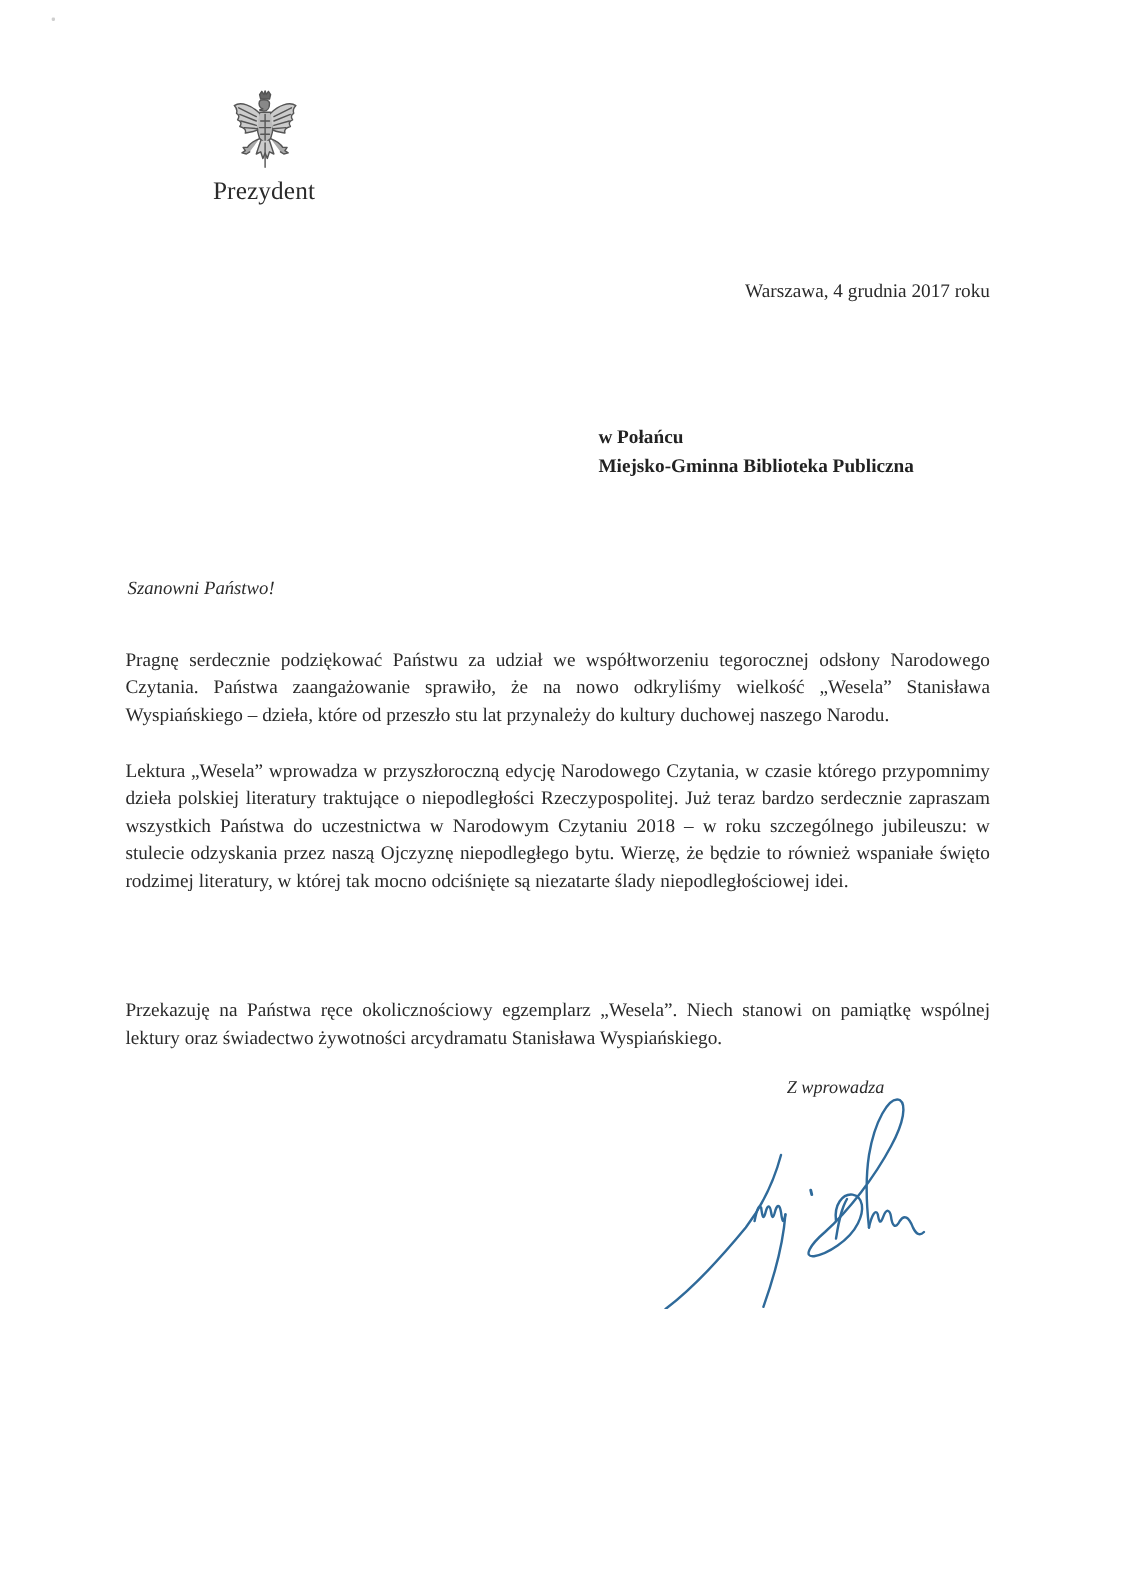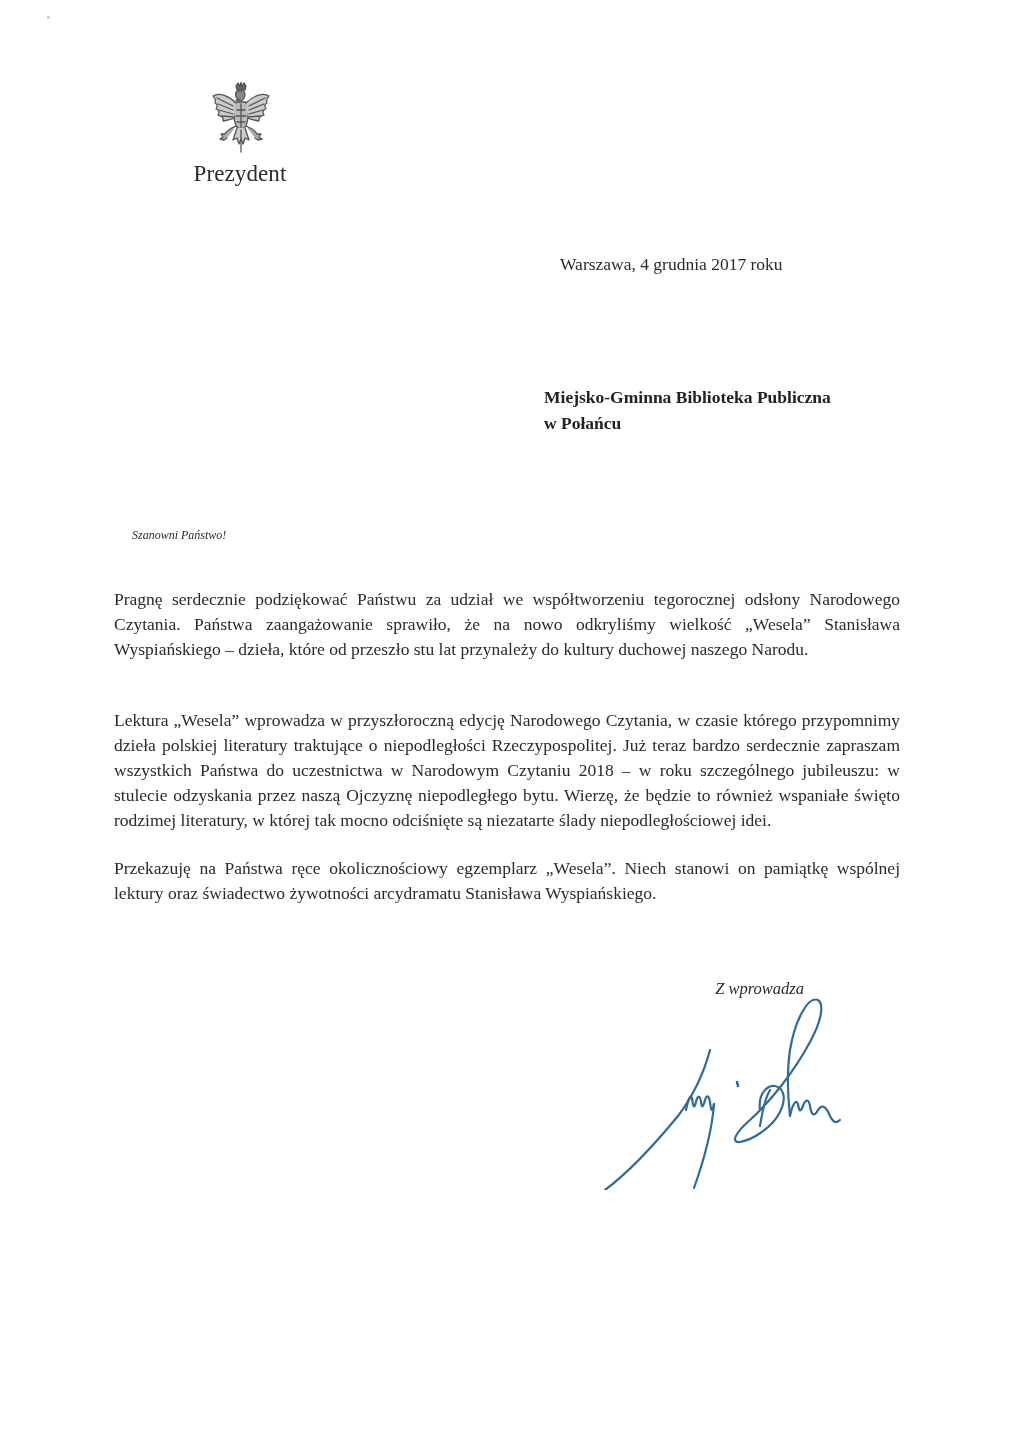--- a/index.html
+++ b/index.html
@@ -49,55 +49,55 @@
     }
     .letterhead .line2 {
       text-align: right;
       padding-right: 12px;
     }
     .date {
       position: absolute;
       left: 560px;
       top: 253px;
       width: 340px;
-      text-align: left;
+      text-align: right;
       font-size: 17.5px;
       line-height: 22px;
     }
     .addressee {
       position: absolute;
       left: 544px;
       top: 384px;
       width: 380px;
       font-weight: bold;
       font-size: 17.5px;
       line-height: 26px;
       color: #222;
     }
     .salutation {
       position: absolute;
-      left: 132px;
+      left: 116px;
       top: 524px;
       font-style: italic;
-      font-size: 12px;
+      font-size: 17px;
       line-height: 22px;
     }
     .body-text {
       position: absolute;
       left: 114px;
       width: 786px;
       font-size: 17.5px;
       line-height: 25px;
       text-align: justify;
       text-align-last: left;
       hyphens: none;
     }
     .p1 { top: 587px; }
-    .p2 { top: 708px; }
-    .p3 { top: 856px; }
+    .p2 { top: 688px; }
+    .p3 { top: 906px; }
     .closing {
       position: absolute;
       left: 650px;
       top: 978px;
       width: 154px;
       text-align: right;
       font-style: italic;
       font-size: 16.5px;
       line-height: 22px;
     }
@@ -146,22 +146,22 @@
     </g>
   </svg>
 
   <div class="letterhead">
     <div>Prezydent</div>
   </div>
 
   <div class="date">Warszawa, 4 grudnia 2017 roku</div>
 
   <div class="addressee">
+    <div>w Połańcu</div>
     <div>Miejsko-Gminna Biblioteka Publiczna</div>
-    <div>w Połańcu</div>
   </div>
 
   <div class="salutation">Szanowni Państwo!</div>
 
   <p class="body-text p1" style="margin:0">Pragnę serdecznie podziękować Państwu za udział we współtworzeniu tegorocznej odsłony Narodowego Czytania. Państwa zaangażowanie sprawiło, że na nowo odkryliśmy wielkość „Wesela” Stanisława Wyspiańskiego – dzieła, które od przeszło stu lat przynależy do kultury duchowej naszego Narodu.</p>
   <p class="body-text p2" style="margin:0">Lektura „Wesela” wprowadza w przyszłoroczną edycję Narodowego Czytania, w czasie którego przypomnimy dzieła polskiej literatury traktujące o niepodległości Rzeczypospolitej. Już teraz bardzo serdecznie zapraszam wszystkich Państwa do uczestnictwa w Narodowym Czytaniu 2018 – w roku szczególnego jubileuszu: w stulecie odzyskania przez naszą Ojczyznę niepodległego bytu. Wierzę, że będzie to również wspaniałe święto rodzimej literatury, w której tak mocno odciśnięte są niezatarte ślady niepodległościowej idei.</p>
   <p class="body-text p3" style="margin:0">Przekazuję na Państwa ręce okolicznościowy egzemplarz „Wesela”. Niech stanowi on pamiątkę wspólnej lektury oraz świadectwo żywotności arcydramatu Stanisława Wyspiańskiego.</p>
 
   <div class="closing">Z wprowadza</div>
 

